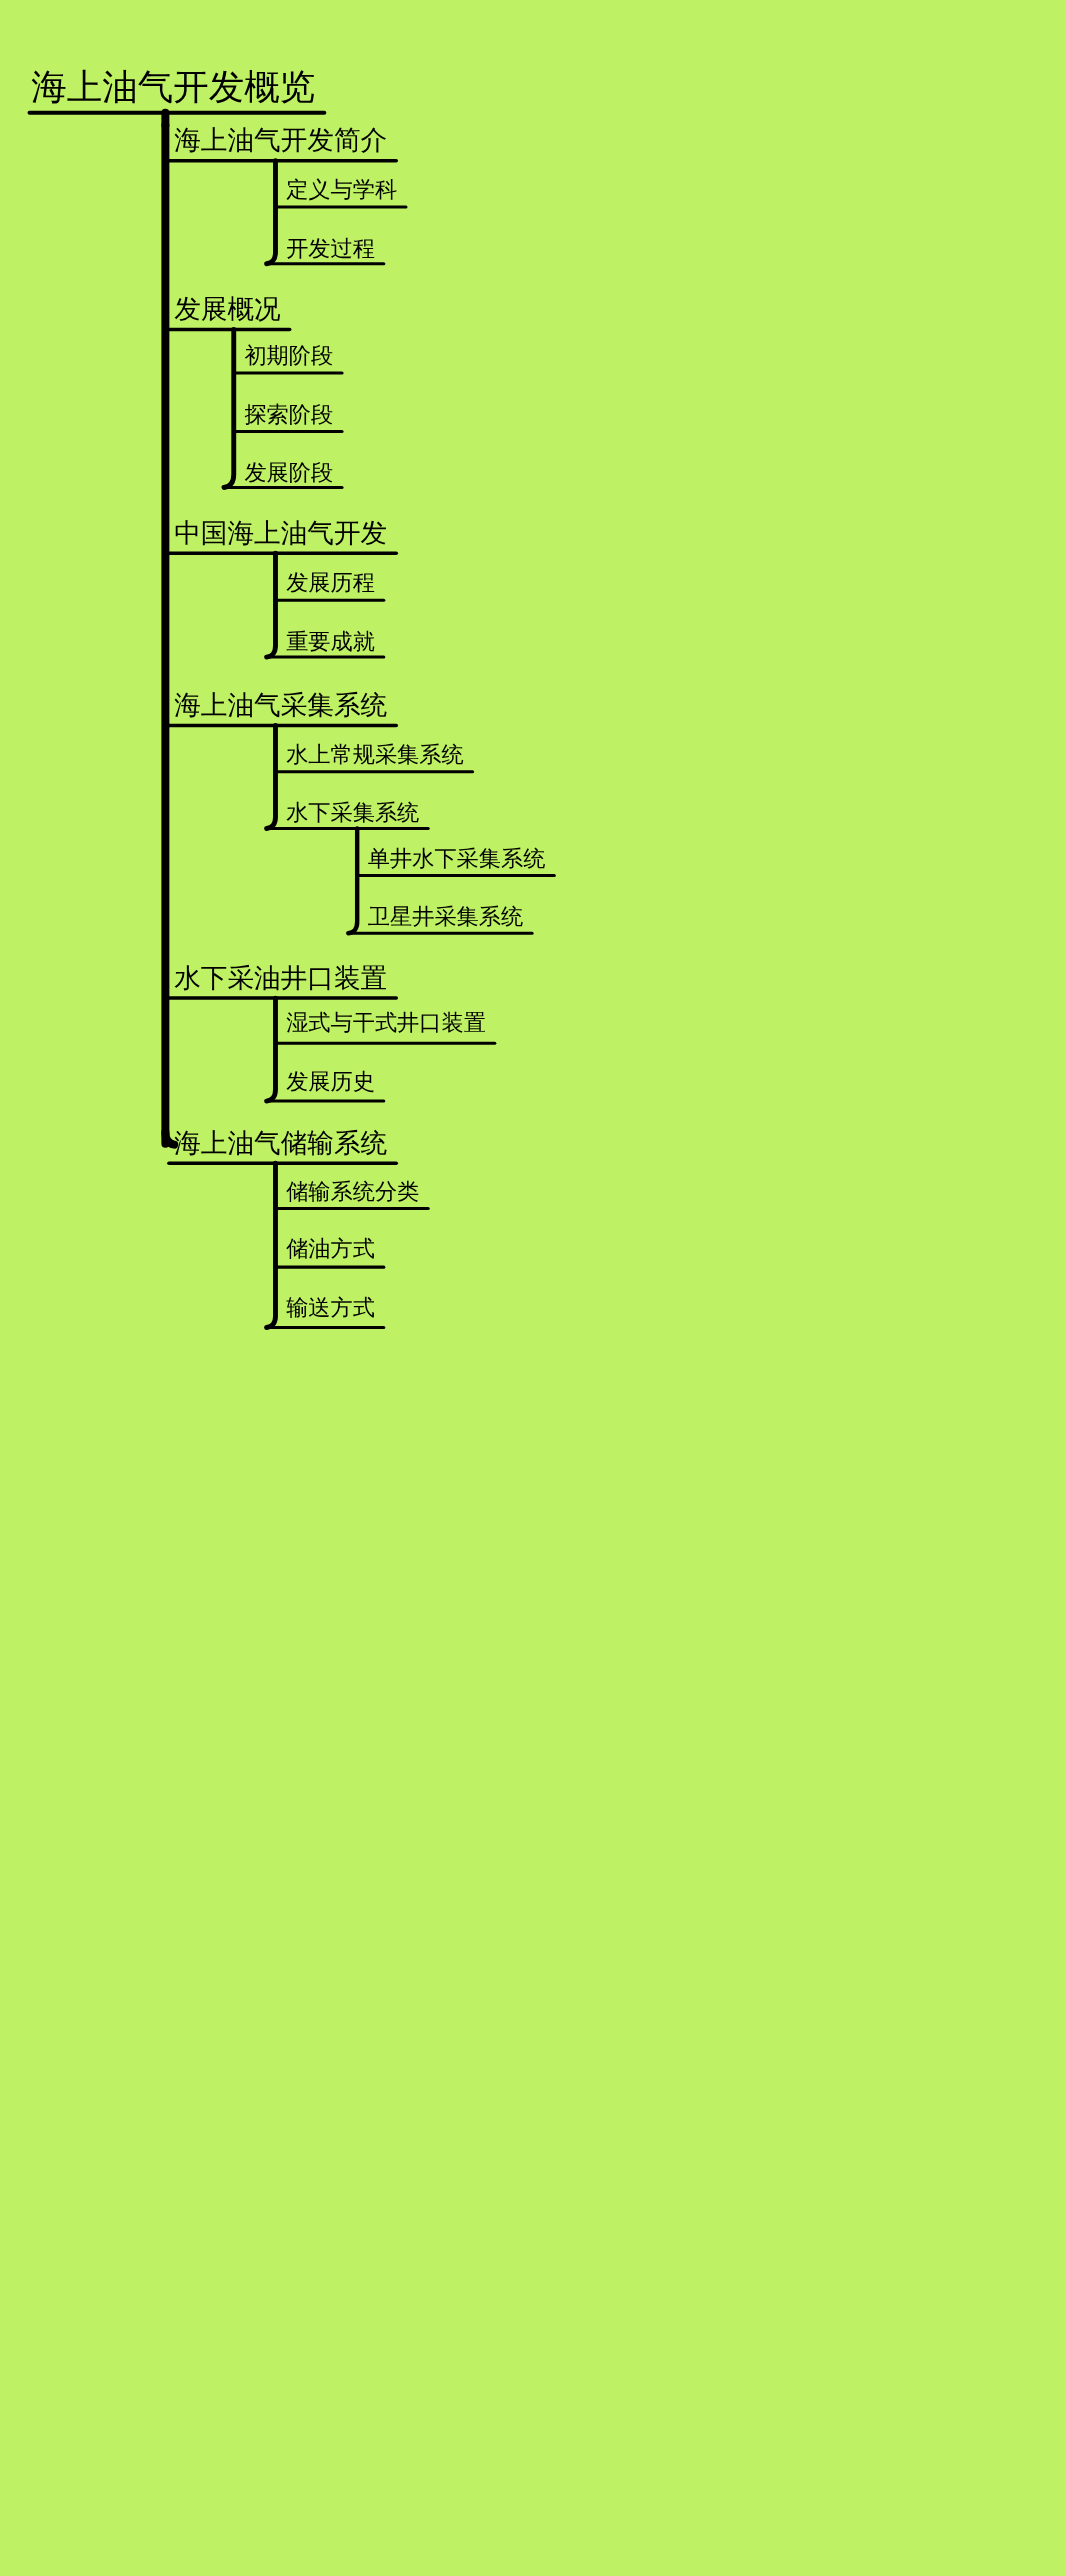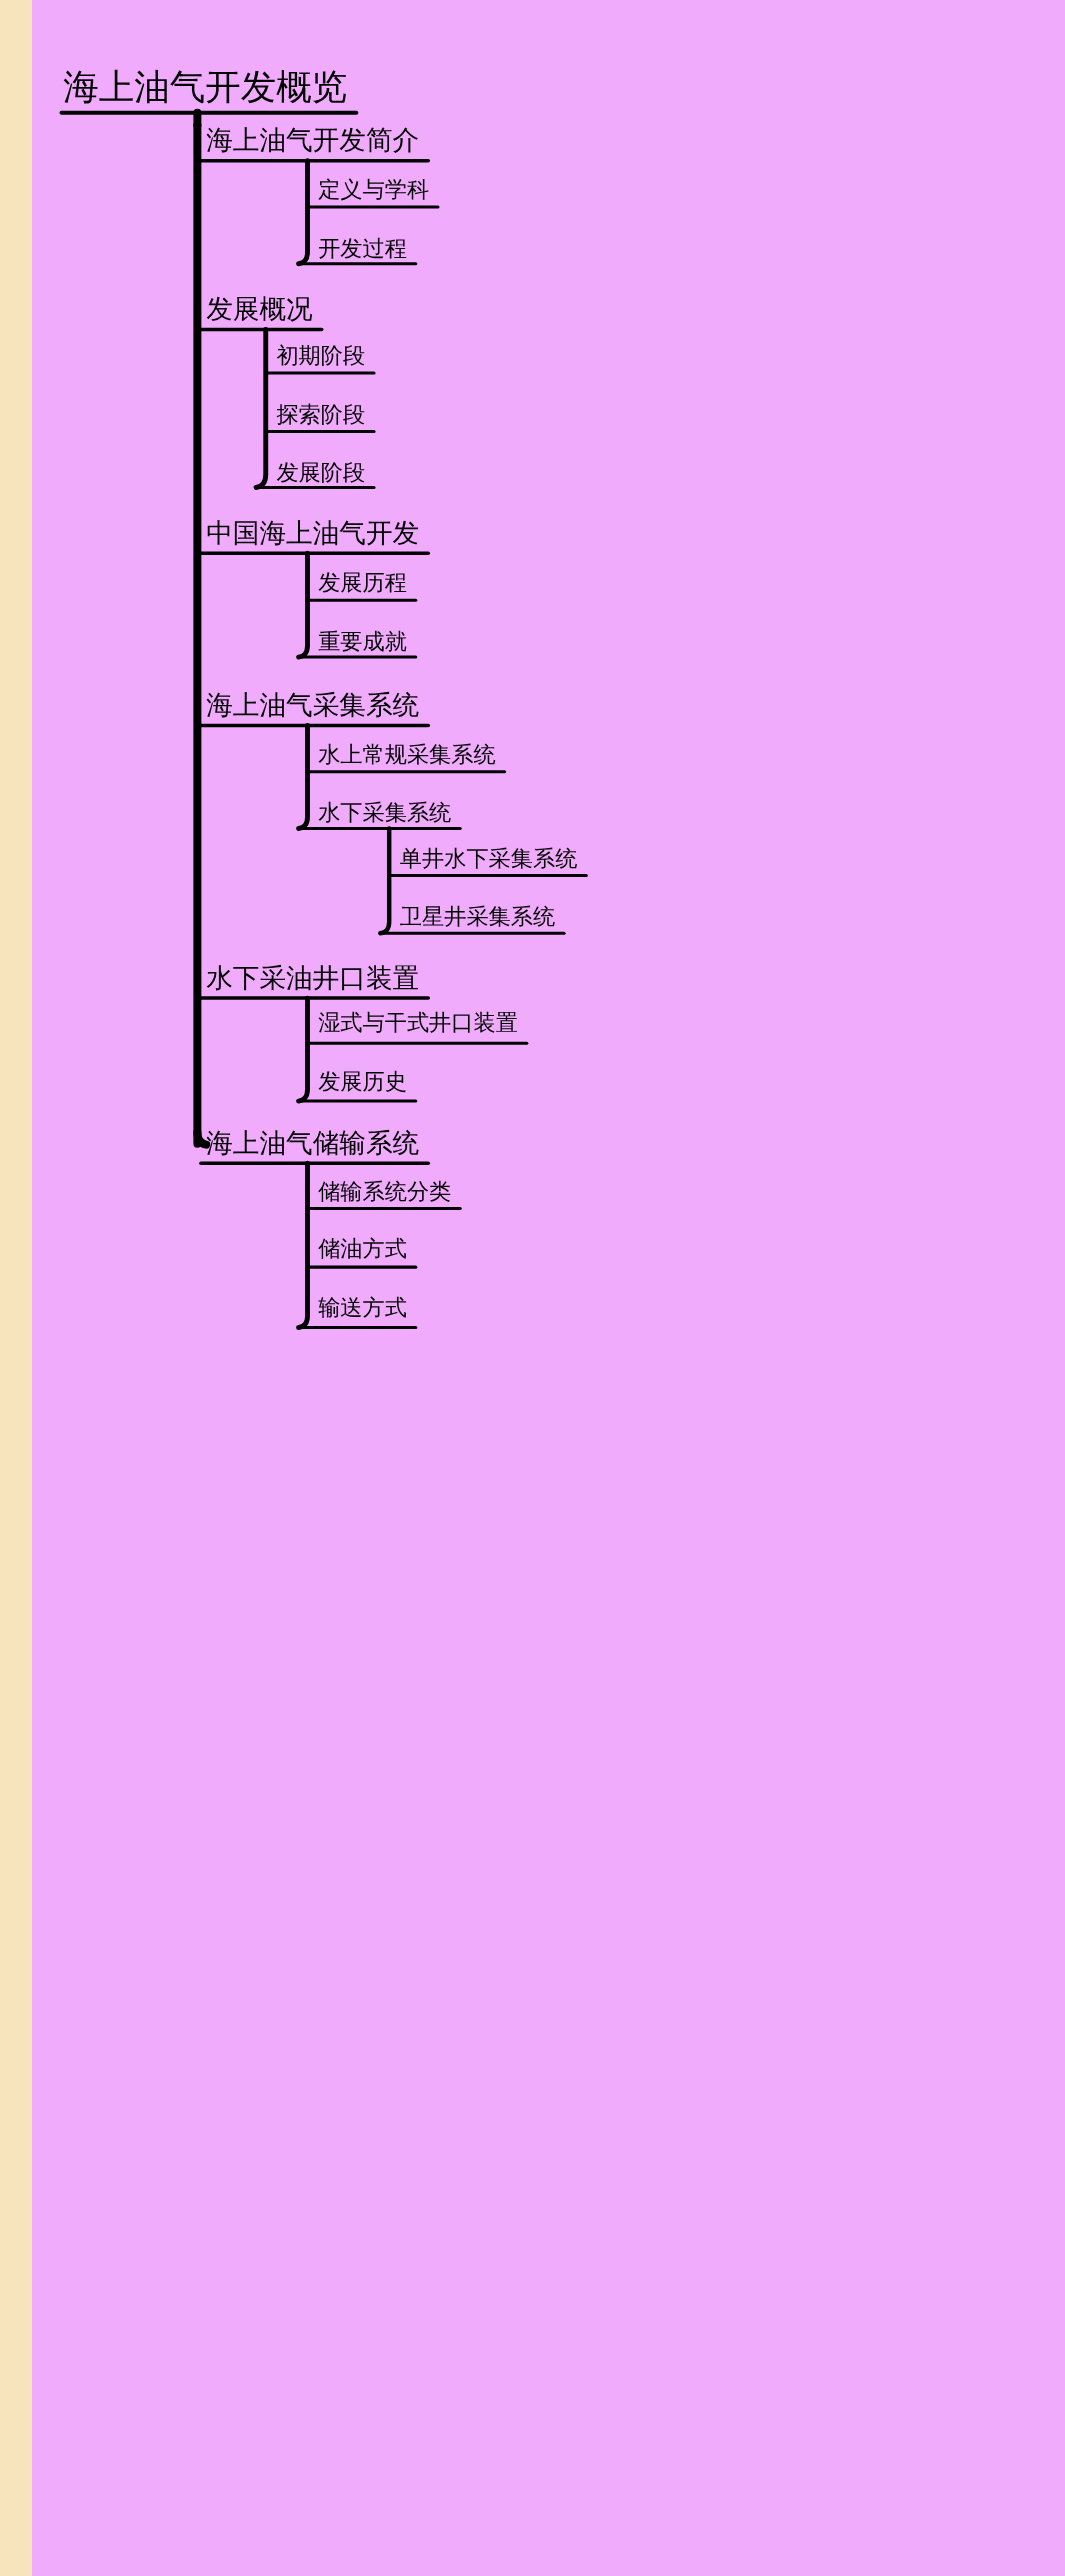--- a/index.html
+++ b/index.html
@@ -11,22 +11,21 @@
   body {
     width: 1066px;
     height: 2576px;
     position: relative;
     overflow: hidden;
     font-family: "Liberation Serif", "DejaVu Serif", serif;
   }
   #mindmap-root {
     position: absolute;
     inset: 0;
-    background: #f0abfc;
-    margin-left: 32px;
+    background: #bef264;
   }
   svg#mindmap-svg {
     position: absolute;
     top: 0;
     left: 0;
     width: 1066px;
     height: 2576px;
     display: block;
   }
   .node-text {

